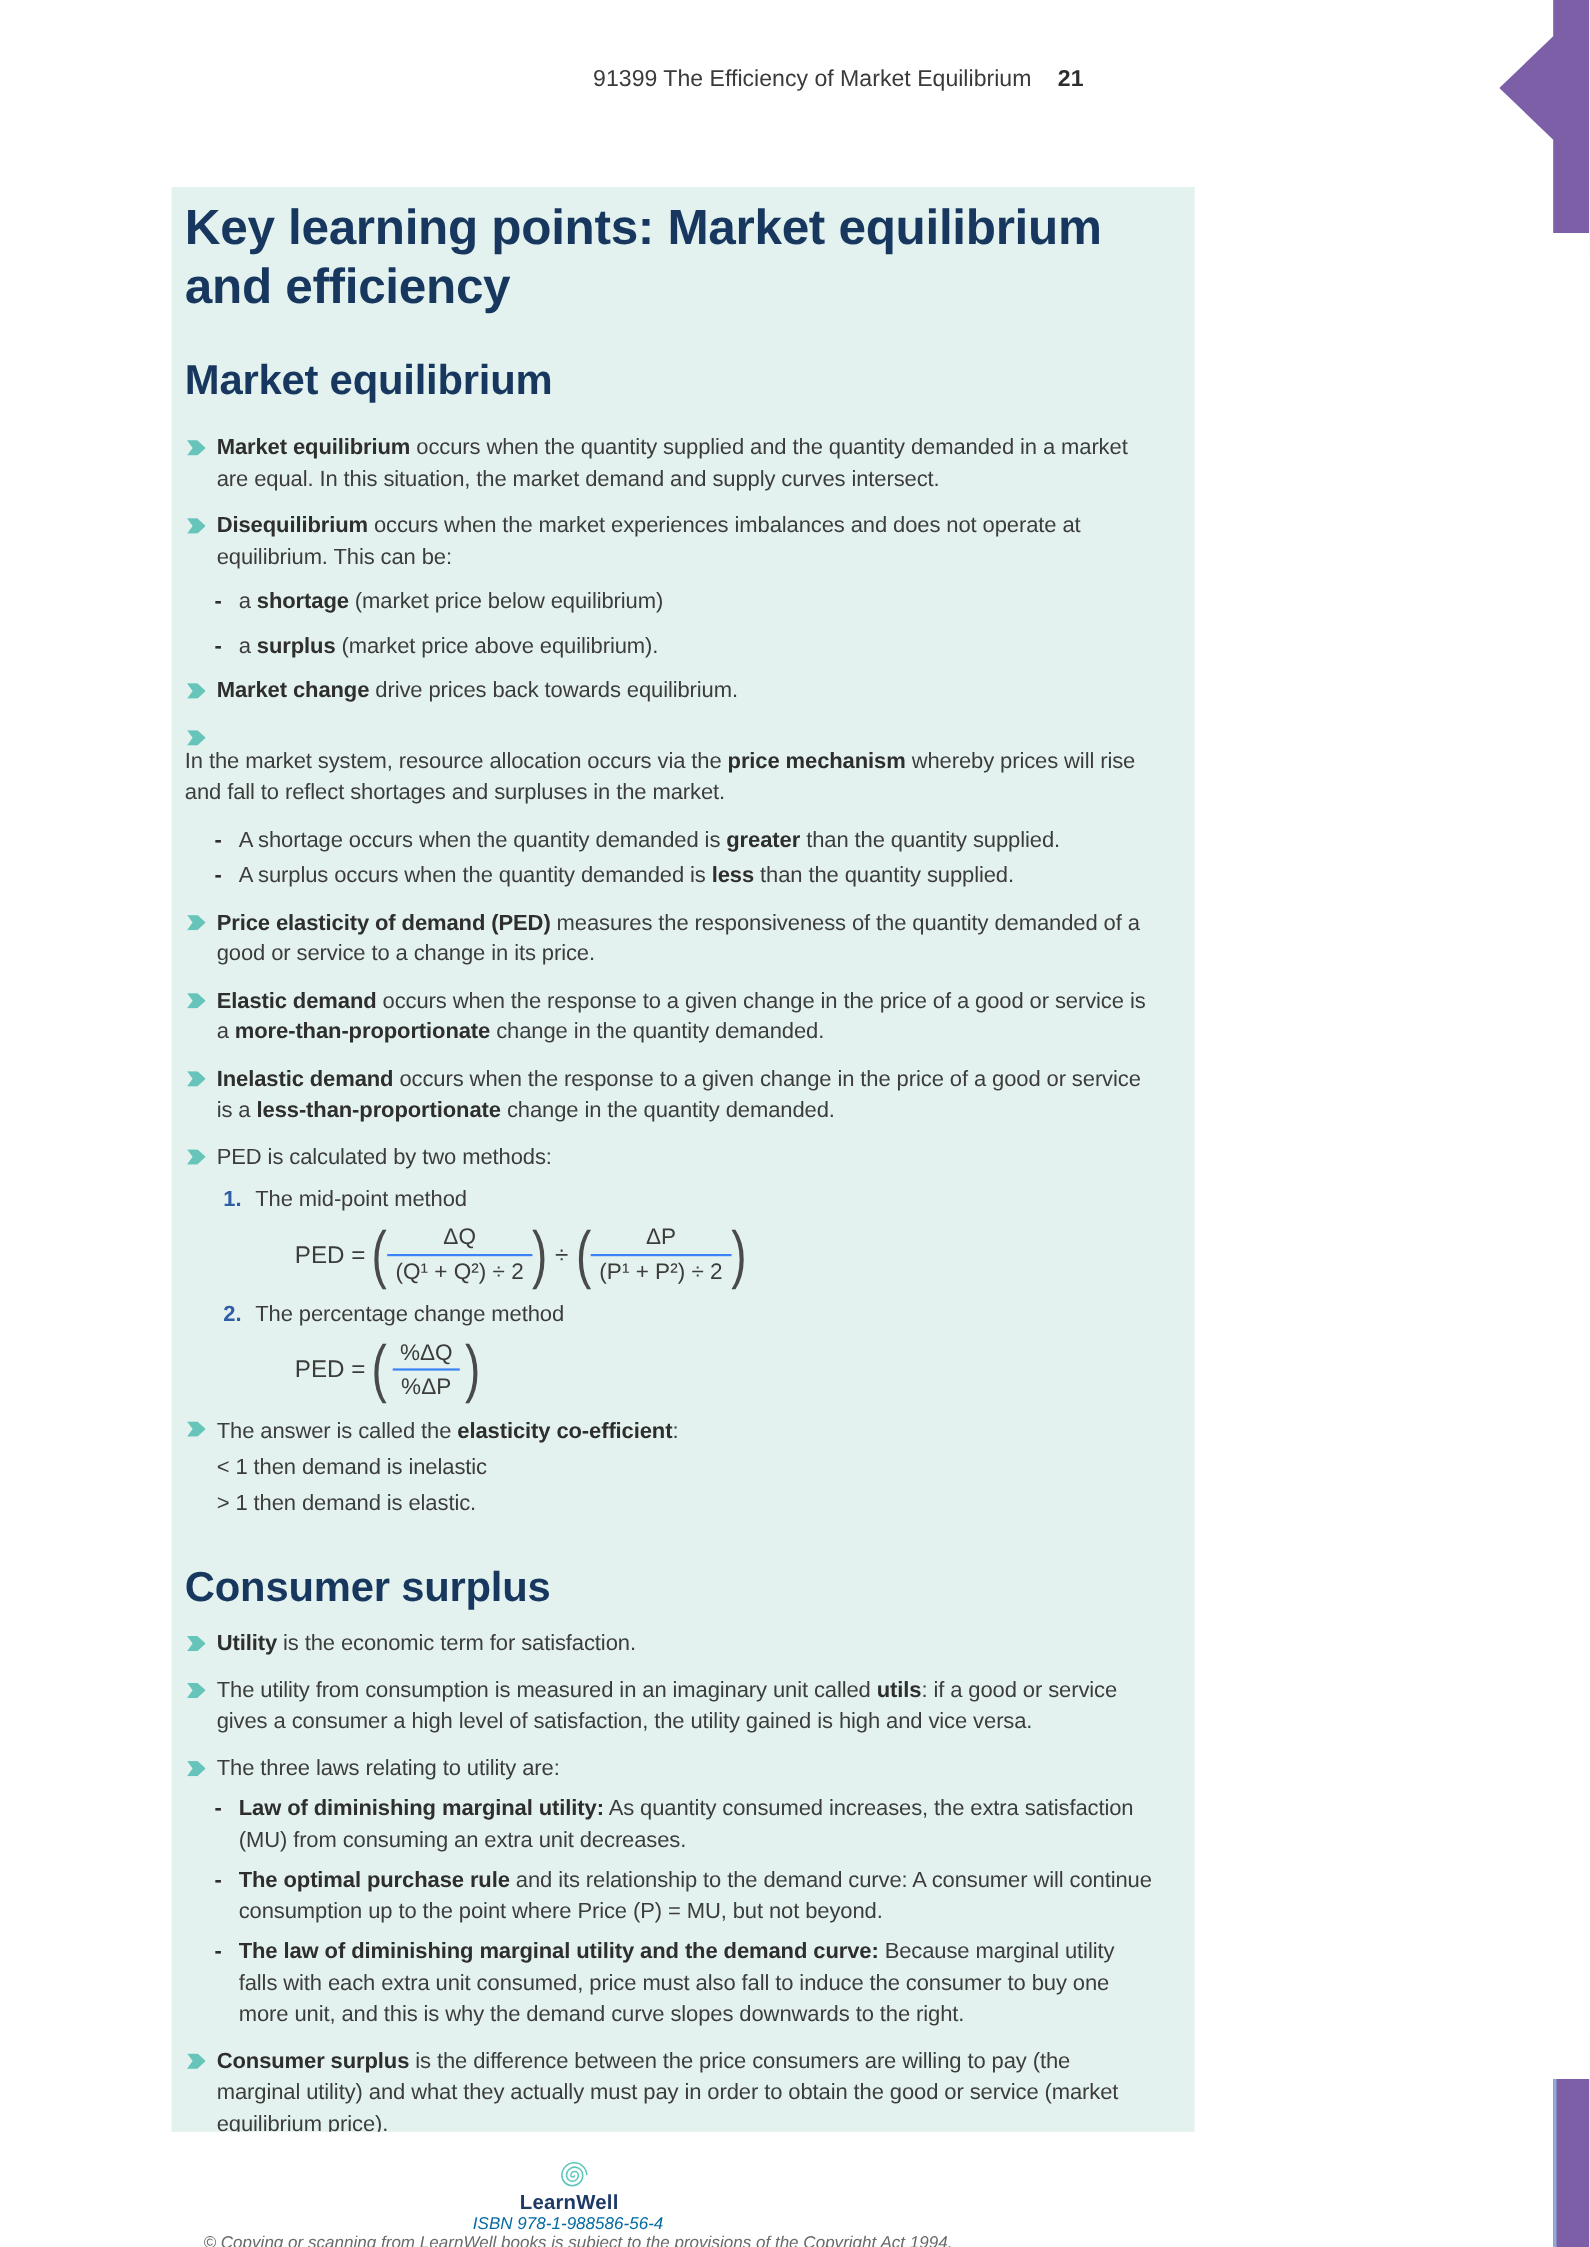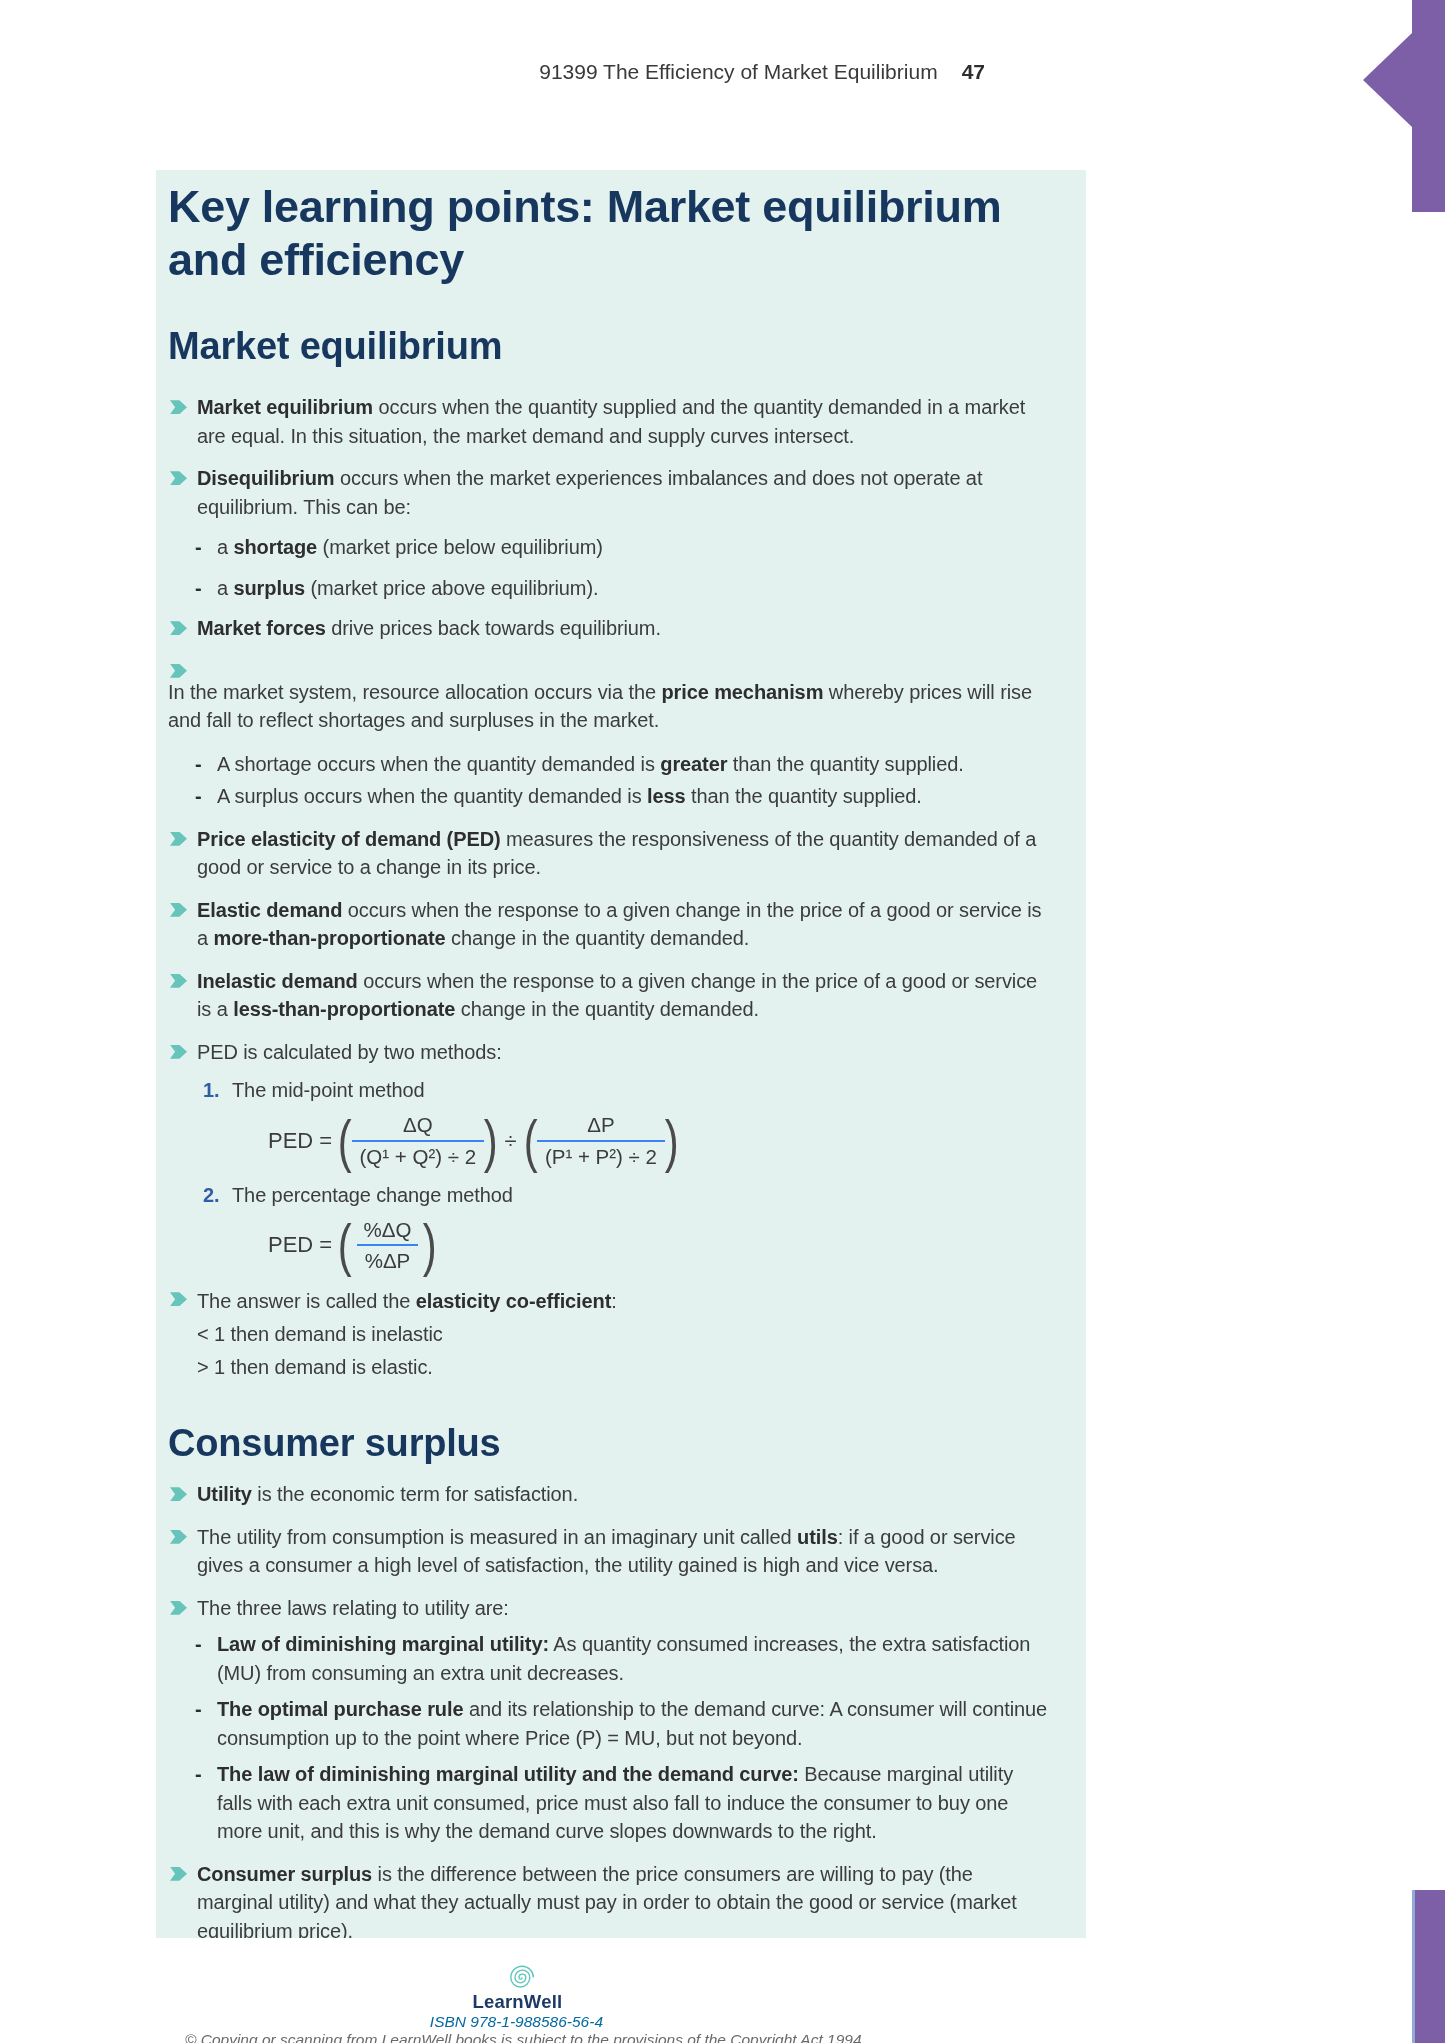--- a/index.html
+++ b/index.html
@@ -56,21 +56,21 @@
   .brand{color:#1d3a66; font-weight:700; font-size:18.5px; letter-spacing:.2px; margin-right:16px;}
   .isbn{color:#0369a1; font-style:italic; font-size:15.5px; margin-right:18px; white-space:nowrap;}
   .copy{color:#6a6a6a; font-style:italic; font-size:15.5px; white-space:nowrap;}
 </style>
 </head>
 <body>
 
 <div class="page">
 
   <div class="hdr">
-    <span>91399 The Efficiency of Market Equilibrium</span><span class="pnum">47</span>
+    <span>91399 The Efficiency of Market Equilibrium</span><span class="pnum">21</span>
   </div>
 
   <div class="ribbon-top"></div>
   <div class="corner-bot"></div>
 
   <div class="panel">
     <h1 class="title">
       <span>Key learning points: Market equilibrium</span><br>
       <span>and efficiency</span>
     </h1>
@@ -88,21 +88,21 @@
     <div class="li dashrow mb12">
         <span class="dash">-</span>
         <div class="t">a <b>shortage</b> (market price below equilibrium)</div>
       </div>
     <div class="li dashrow mb12">
         <span class="dash">-</span>
         <div class="t">a <b>surplus</b> (market price above equilibrium).</div>
       </div>
     <div class="li">
         <span class="arrow"></span>
-        <div class="t"><b>Market forces</b> drive prices back towards equilibrium.</div>
+        <div class="t"><b>Market change</b> drive prices back towards equilibrium.</div>
       </div>
     <div class="li mb15">
         <span class="arrow"></span>
         <div class="t">In the market system, resource allocation occurs via the <b>price mechanism</b> whereby prices will rise and fall to reflect shortages and surpluses in the market.</div>
       </div>
     <div class="li dashrow mb4">
         <span class="dash">-</span>
         <div class="t">A shortage occurs when the quantity demanded is <b>greater</b> than the quantity supplied.</div>
       </div>
     <div class="li dashrow">

